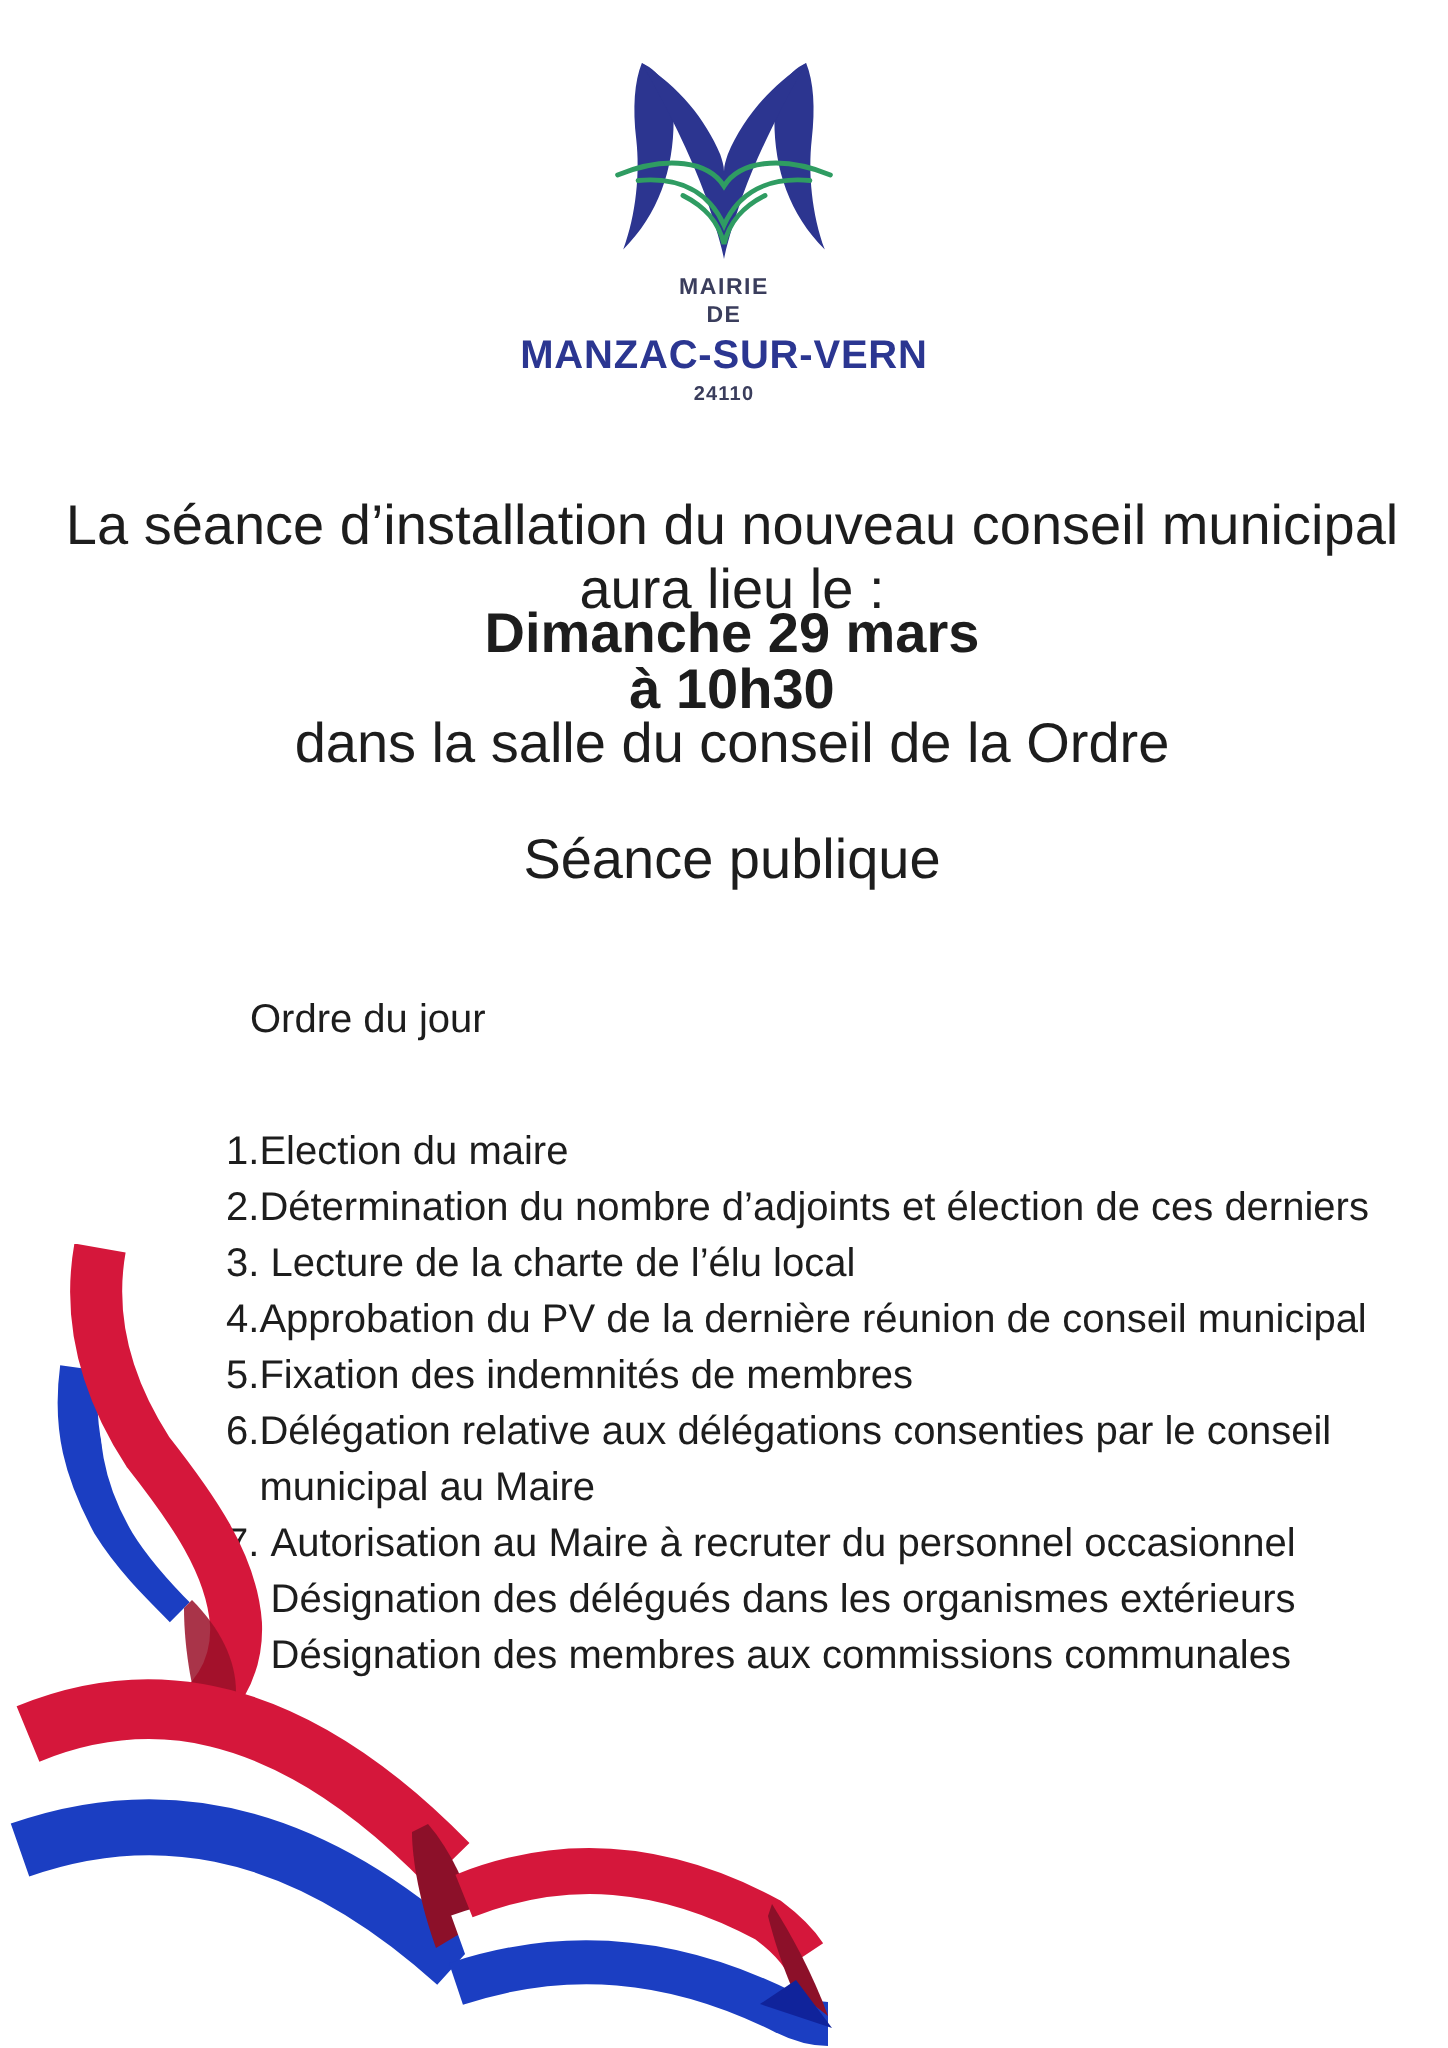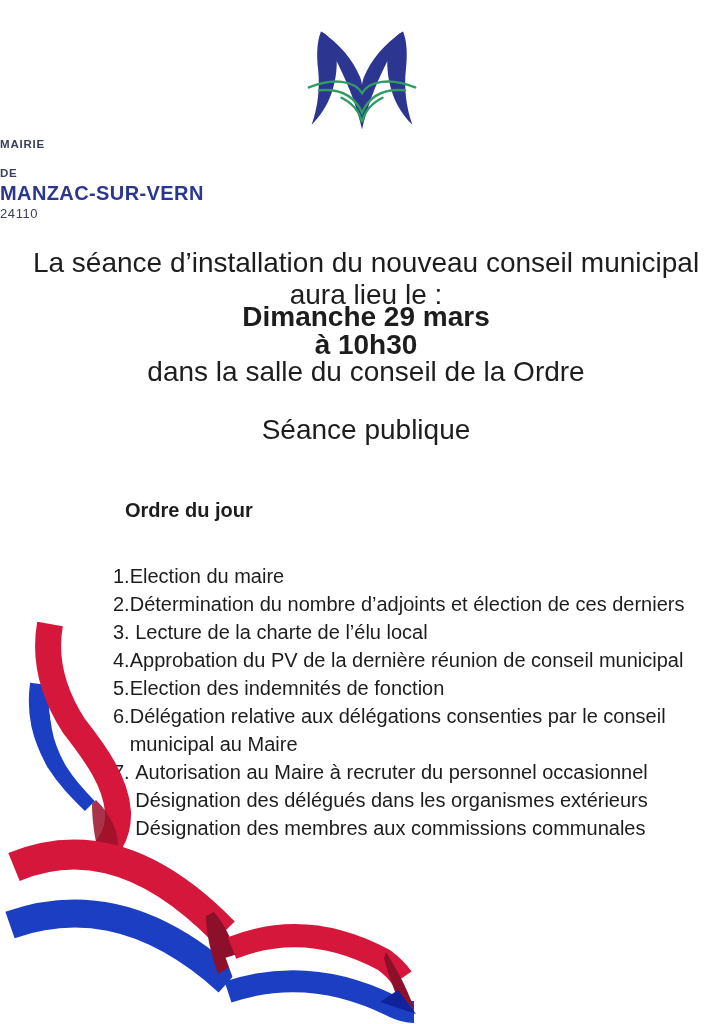--- a/index.html
+++ b/index.html
@@ -8,50 +8,50 @@
     width:724px;height:1024px;
     margin:0 auto;
     background:#ffffff;
     overflow:hidden;
     font-family:"Liberation Sans", sans-serif;
     color:#1d1d1d;
   }
   
   .logo-block{
     position:absolute;top:28px;left:0;width:100%;
-    line-height:1.15;
+    text-align:center;line-height:1.15;
   }
   .logo-mark{display:block;margin:0 auto;}
   .logo-small{
     font-size:11.5px;font-weight:700;letter-spacing:0.8px;
     color:#3a3d5c;margin-top:6px;
   }
-  .logo-small.de{margin-top:16px;}
+  .logo-small.de{margin-top:1px;}
   .logo-name{
     font-size:20px;font-weight:700;letter-spacing:0.4px;
     color:#2b3691;margin-top:2px;
   }
   .logo-cp{
-    font-size:13px;font-weight:400;letter-spacing:0.6px;
+    font-size:10px;font-weight:700;letter-spacing:0.6px;
     color:#3a3d5c;margin-top:2px;
   }
   
   .center-line{
     position:absolute;left:4px;width:100%;
     text-align:center;font-size:28px;
   }
   .intro{top:247px;}
   .date{top:301px;font-weight:700;}
   .time{top:329px;font-weight:700;}
   .place{top:356px;}
   .session{top:414px;}
   
   .agenda-title{
     position:absolute;left:125px;top:499px;
-    font-size:20px;font-weight:700;
+    font-size:20px;font-weight:400;
   }
   .agenda-list{
     position:absolute;left:113px;top:562px;width:600px;
     font-size:20px;line-height:28px;
   }
   .agenda-item{display:flex;}
   .agenda-item .num{flex:0 0 auto;white-space:pre;}
   .agenda-item .txt{white-space:pre-wrap;}
   
   .ribbon{
@@ -106,21 +106,21 @@
     <div class="agenda-item">
       <span class="num">3.</span>
         <span class="txt"> Lecture de la charte de l’élu local</span>
     </div>
     <div class="agenda-item">
       <span class="num">4.</span>
         <span class="txt">Approbation du PV de la dernière réunion de conseil municipal</span>
     </div>
     <div class="agenda-item">
       <span class="num">5.</span>
-        <span class="txt">Election des indemnités de fonction</span>
+        <span class="txt">Fixation des indemnités de membres</span>
     </div>
     <div class="agenda-item">
       <span class="num">6.</span>
         <span class="txt">Délégation relative aux délégations consenties par le conseil
 municipal au Maire</span>
     </div>
     <div class="agenda-item">
       <span class="num">7.</span>
         <span class="txt"> Autorisation au Maire à recruter du personnel occasionnel</span>
     </div>

